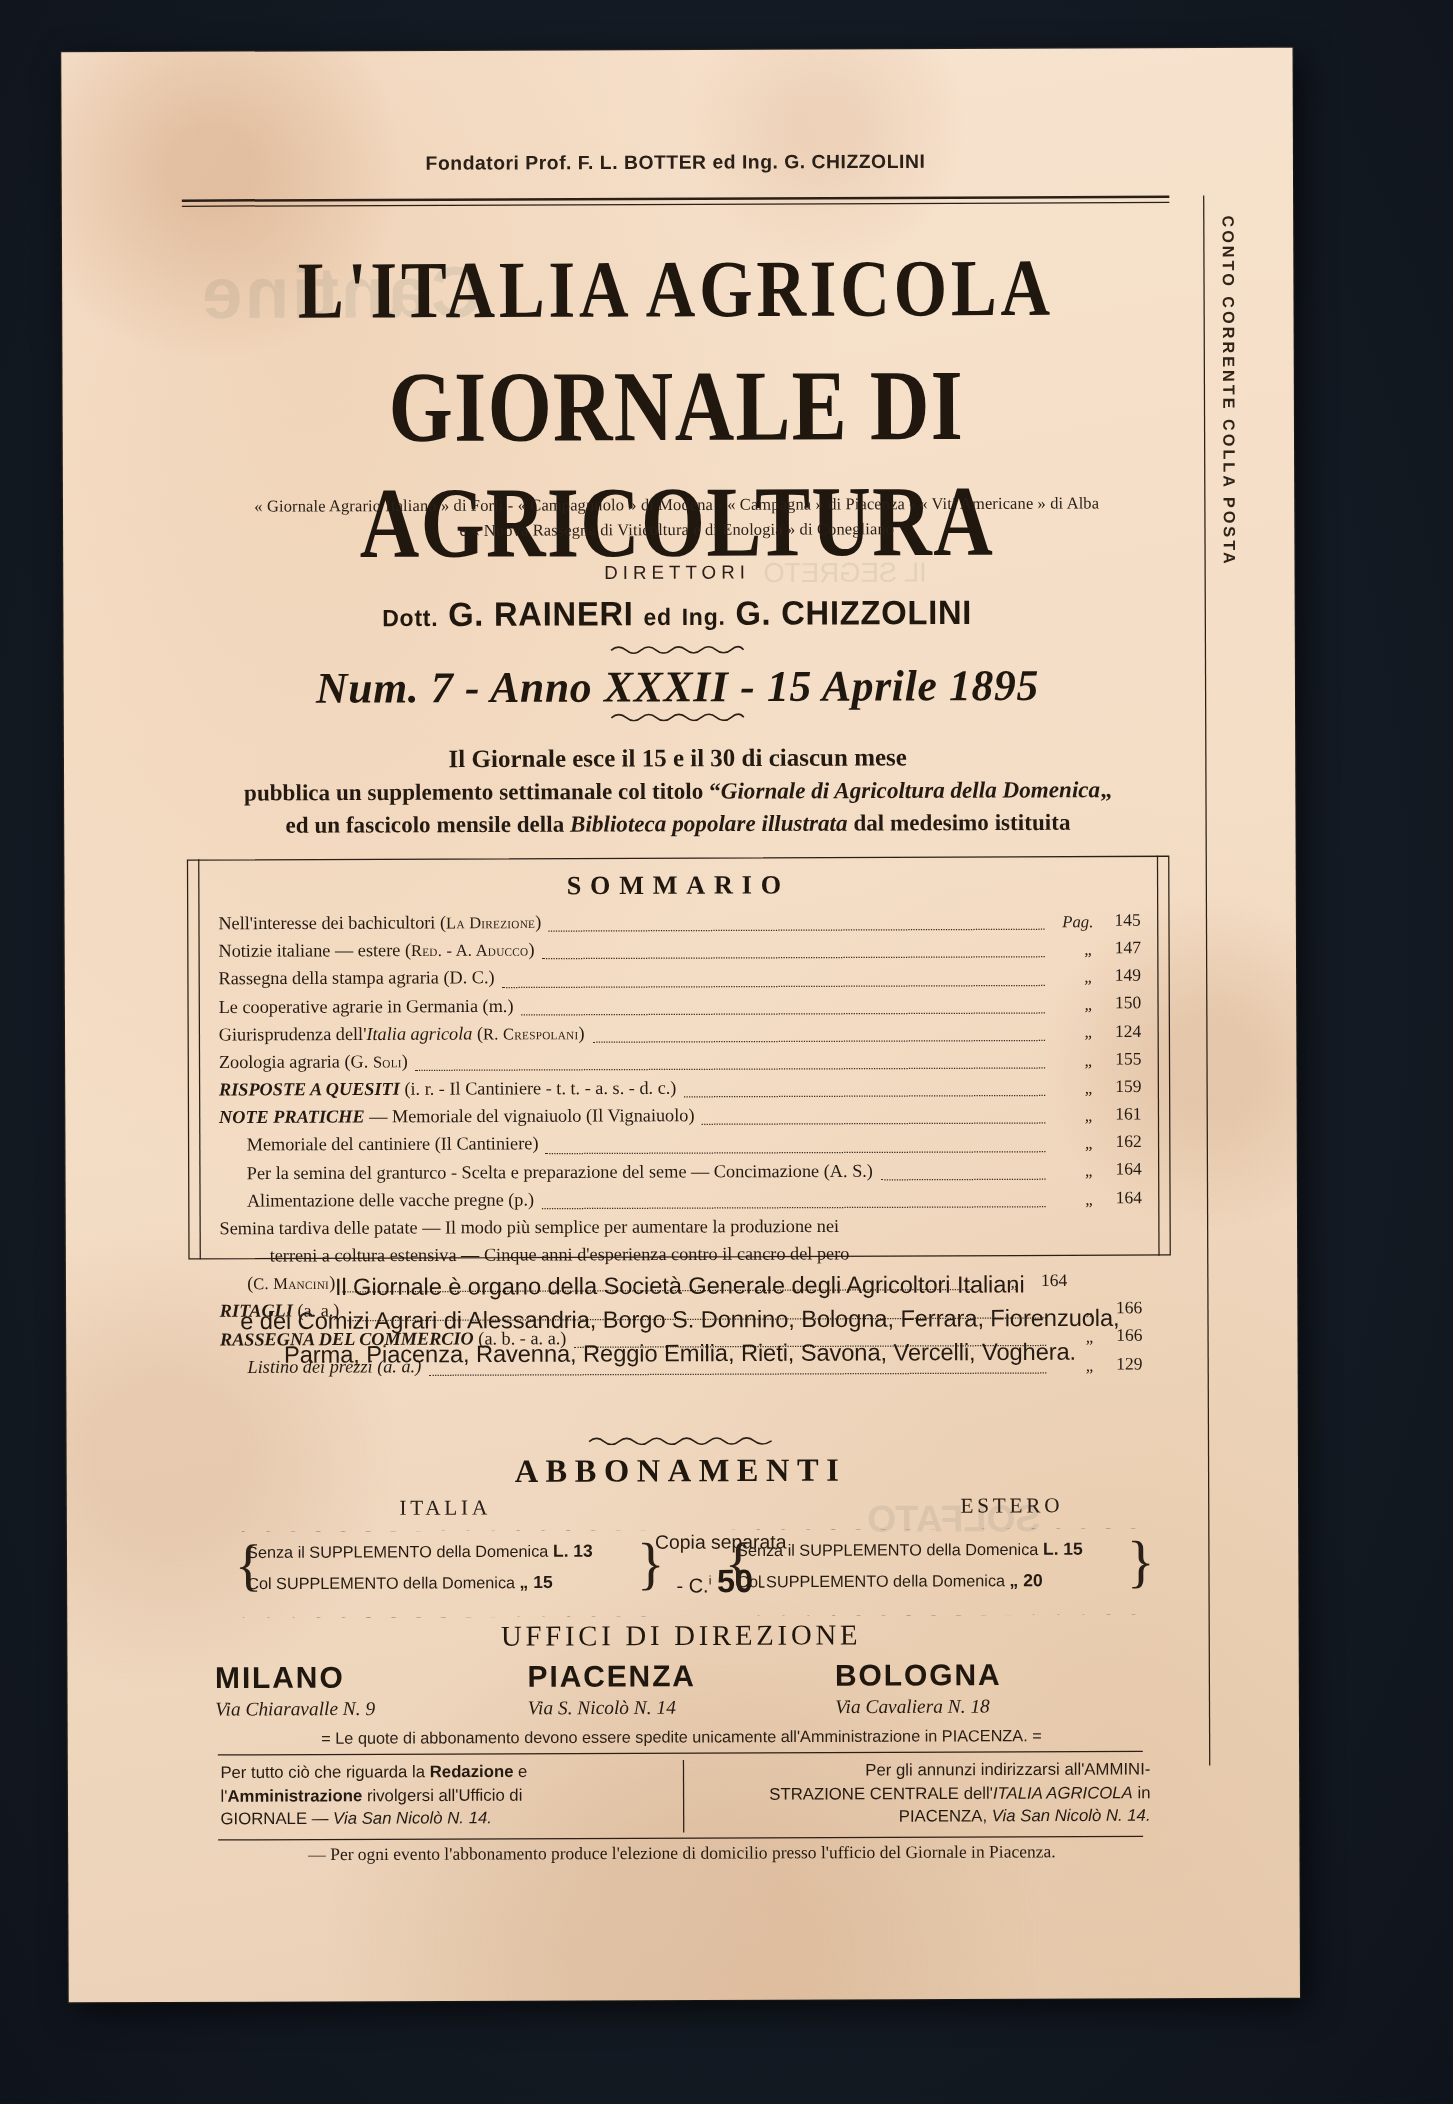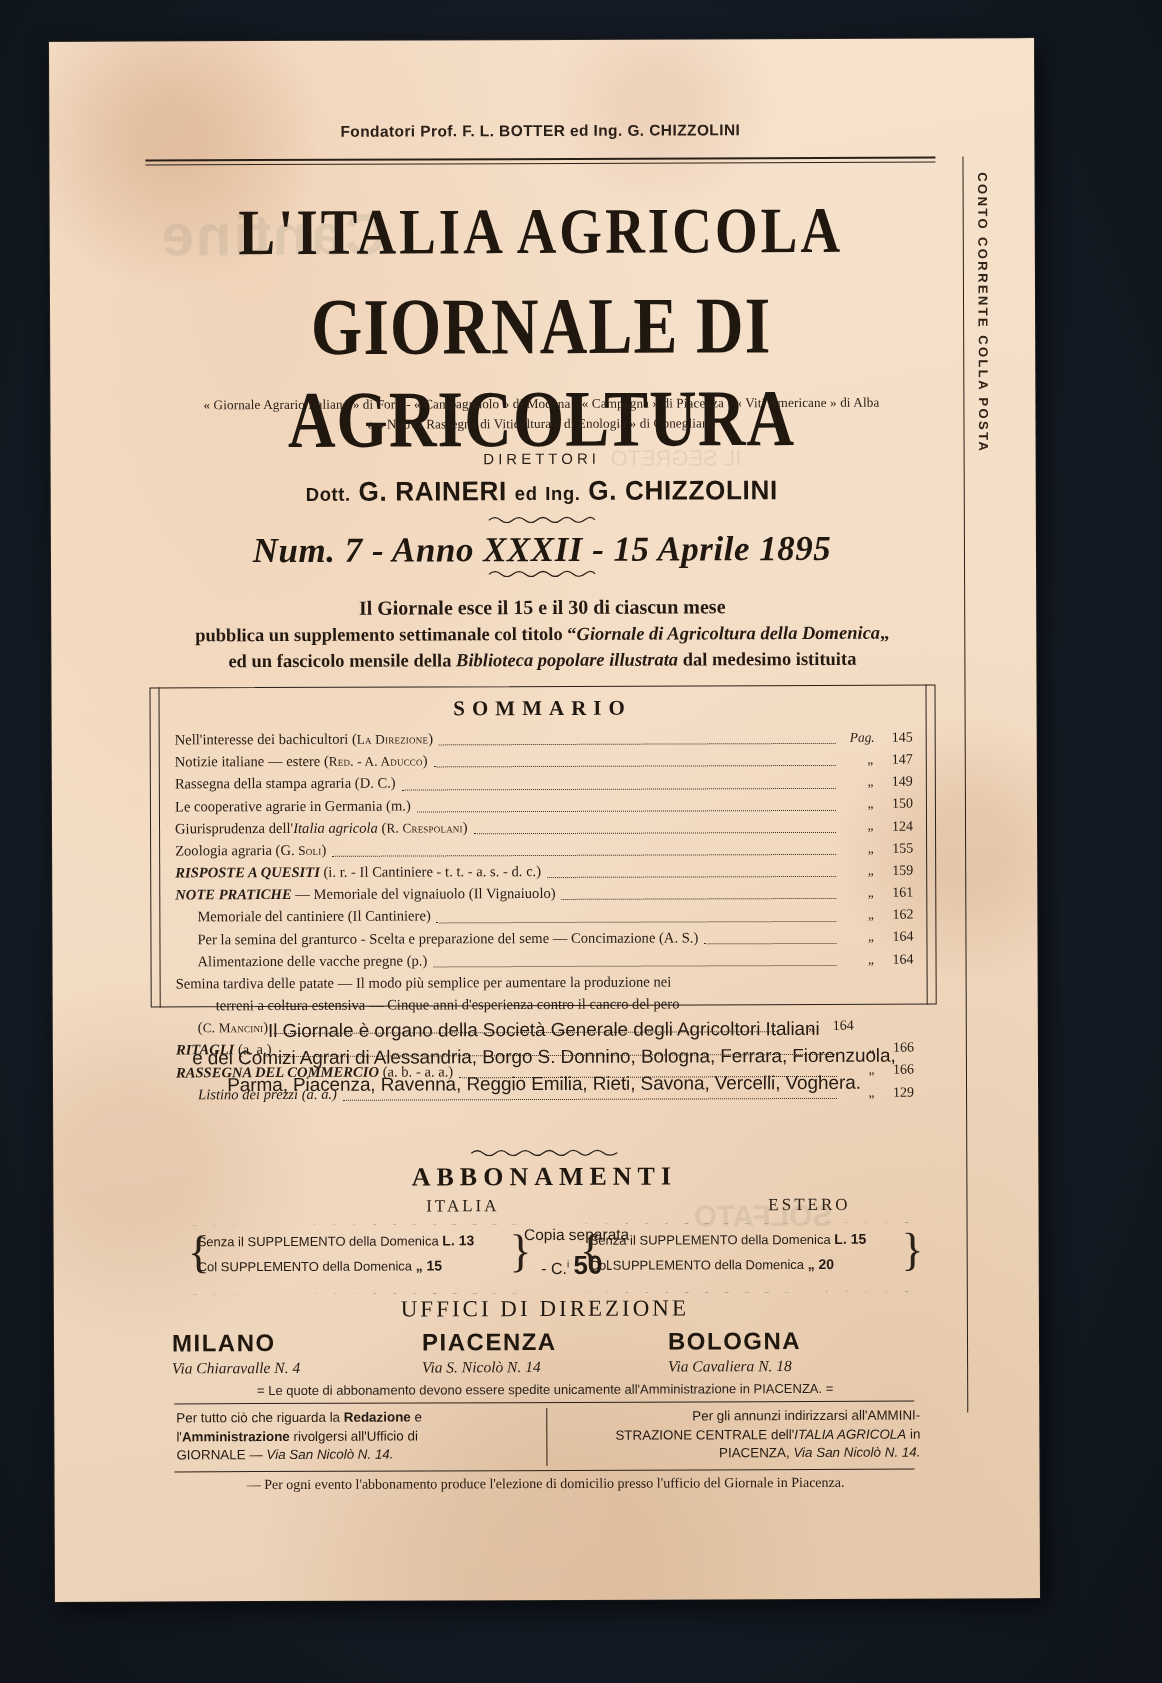--- a/index.html
+++ b/index.html
@@ -337,21 +337,21 @@
     left: 0; top: 1060px; width: 790px;
     text-align: center;
     font-family: "Liberation Serif", serif;
     font-size: 26px;
     font-weight: bold;
     letter-spacing: 6px;
     color: #20170f;
   }
   .abb-italia {
     position: absolute; left: 170px; top: 1094px; width: 180px;
-    text-align: right;
+    text-align: left;
     font-family: "Liberation Serif", serif;
     font-size: 17px; letter-spacing: 3px; color: #2b2018;
   }
   .abb-estero {
     position: absolute; left: 570px; top: 1094px; width: 180px;
     text-align: center;
     font-family: "Liberation Serif", serif;
     font-size: 17px; letter-spacing: 3px; color: #2b2018;
   }
   .abb-box {
@@ -682,21 +682,21 @@
         <svg width="340" height="7" viewBox="0 0 340 7" preserveAspectRatio="none">
           <path d="M0 5 Q 5 0 10 5 T 20 5 T 30 5 T 40 5 T 50 5 T 60 5 T 70 5 T 80 5 T 90 5 T 100 5 T 110 5 T 120 5 T 130 5 T 140 5 T 150 5 T 160 5 T 170 5 T 180 5 T 190 5 T 200 5 T 210 5 T 220 5 T 230 5 T 240 5 T 250 5 T 260 5 T 270 5 T 280 5 T 290 5 T 300 5 T 310 5 T 320 5 T 330 5 T 340 5" fill="none" stroke="#2b2018" stroke-width="1.1"></path>
         </svg>
       </div>
     </div>
 
     <div class="uffici-title">UFFICI DI DIREZIONE</div>
 
     <div class="office office-1">
       <div class="city">MILANO</div>
-      <div class="addr">Via Chiaravalle N. 4</div>
+      <div class="addr">Via Chiaravalle N. 9</div>
     </div>
     <div class="office office-2">
       <div class="city">PIACENZA</div>
       <div class="addr">Via S. Nicolò N. 14</div>
     </div>
     <div class="office office-3">
       <div class="city">BOLOGNA</div>
       <div class="addr">Via Cavaliera N. 18</div>
     </div>
 

